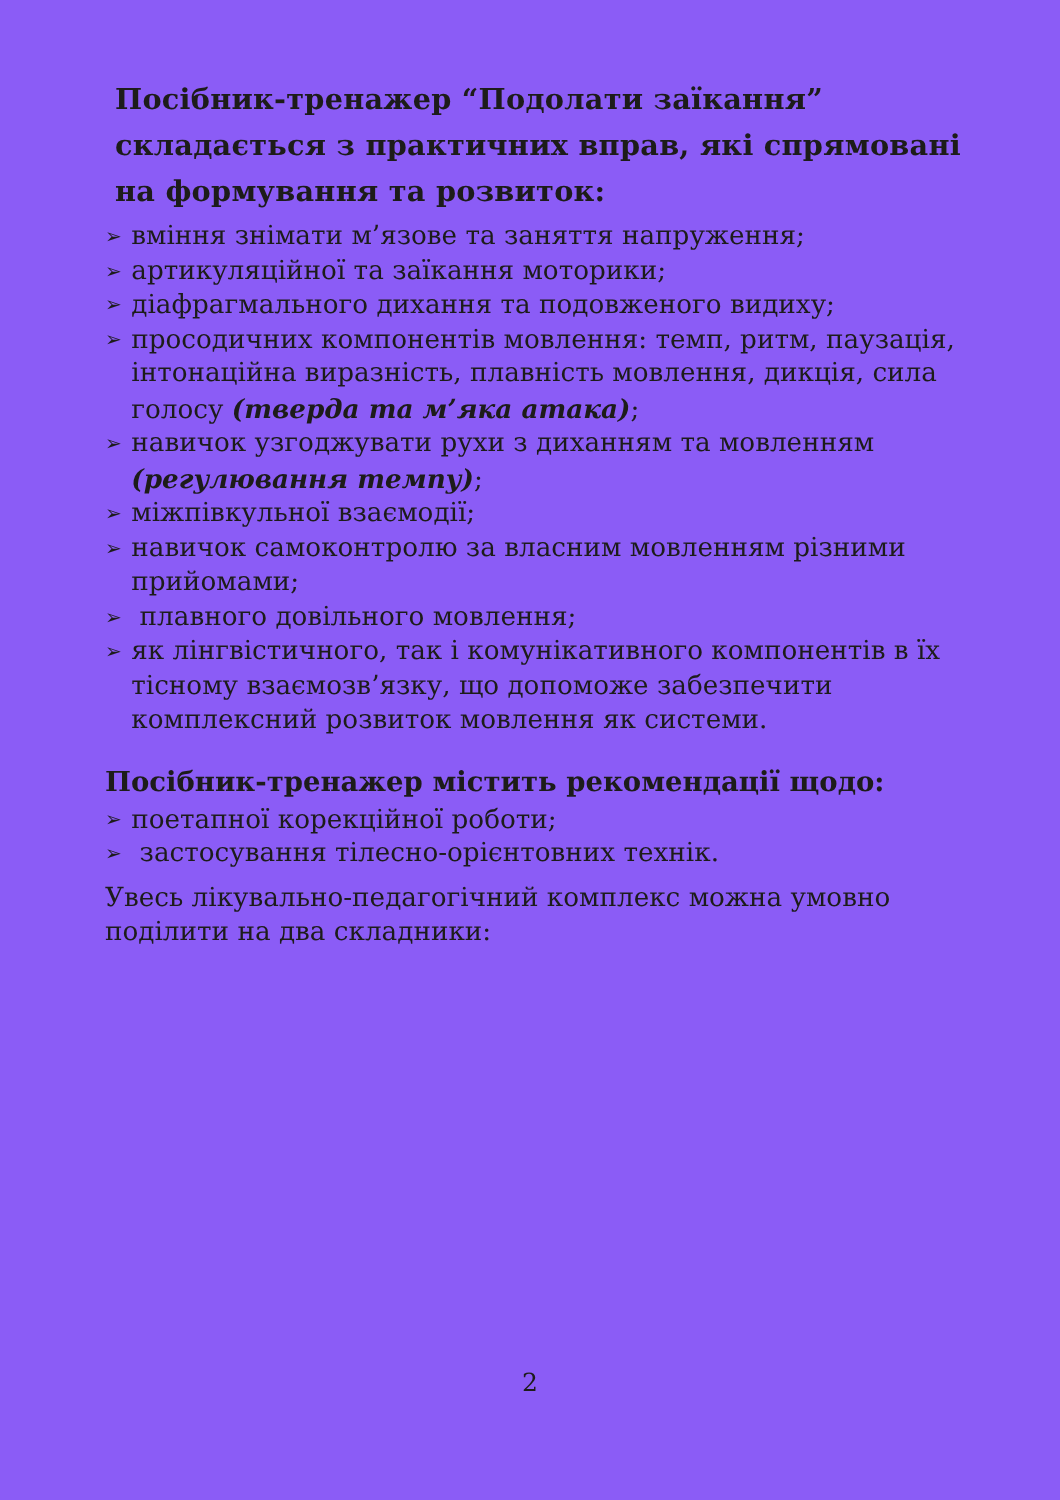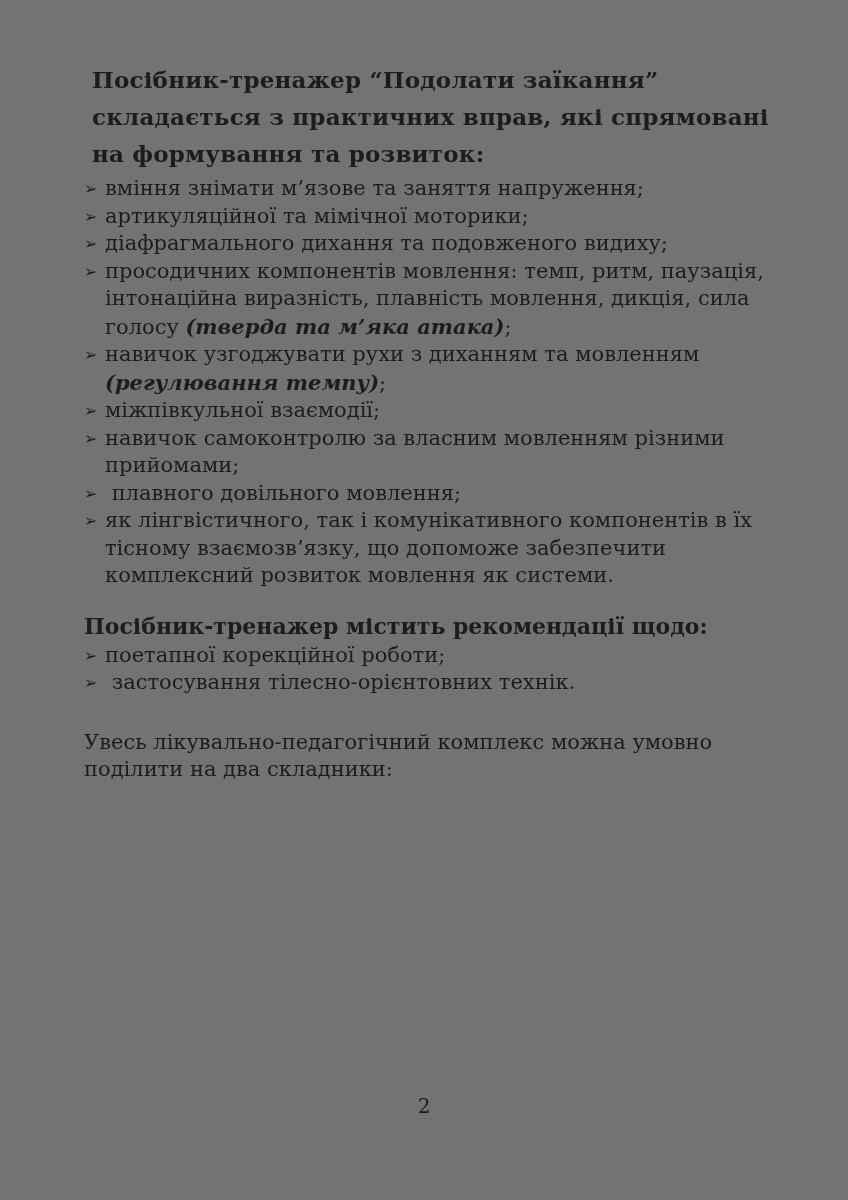--- a/index.html
+++ b/index.html
@@ -4,21 +4,21 @@
 <style>
   html, body {
     margin: 0;
     padding: 0;
     background: #ffffff;
   }
   .page {
     position: relative;
     width: 848px;
     height: 1200px;
-    background: #737373;
+    background: #8b5cf6;
     color: #1d1c1a;
     font-family: "DejaVu Serif", "Liberation Serif", serif;
     overflow: hidden;
   }
   .content {
     position: absolute;
     left: 84px;
     top: 61px;
     width: 722px;
   }
@@ -60,21 +60,21 @@
   }
   .note {
     font-style: italic;
     font-size: 21px;
     line-height: 27.5px;
     margin: 0;
   }
   .para {
     font-size: 21px;
     line-height: 27.5px;
-    margin: 32px 0 0 0;
+    margin: 8px 0 0 0;
   }
   .para.joined { margin-top: 0; }
   .para.gap    { margin-top: 26px; }
   .bold   { font-weight: 700; }
   .italic { font-style: italic; font-weight: bold; }
   .page-number {
     position: absolute;
     left: 0;
     right: 0;
     top: 1094px;
@@ -91,21 +91,21 @@
 
     <h1 class="title">Посібник-тренажер “Подолати заїкання”  складається з практичних вправ, які спрямовані на формування та розвиток:</h1>
 
     <div class="list">
         <div class="li">
           <span class="marker">➢</span>
           <span class="li-text"><span>вміння знімати м’язове та заняття напруження;</span></span>
         </div>
         <div class="li">
           <span class="marker">➢</span>
-          <span class="li-text"><span>артикуляційної та мімічної моторики;</span></span>
+          <span class="li-text"><span>артикуляційної та заїкання моторики;</span></span>
         </div>
         <div class="li">
           <span class="marker">➢</span>
           <span class="li-text"><span>діафрагмального дихання та подовженого видиху;</span></span>
         </div>
         <div class="li">
           <span class="marker">➢</span>
           <span class="li-text"><span>просодичних компонентів мовлення: темп, ритм, паузація, інтонаційна виразність, плавність мовлення, дикція, сила голосу </span><span class="italic">(тверда та м’яка атака)</span><span>;</span></span>
         </div>
         <div class="li">

